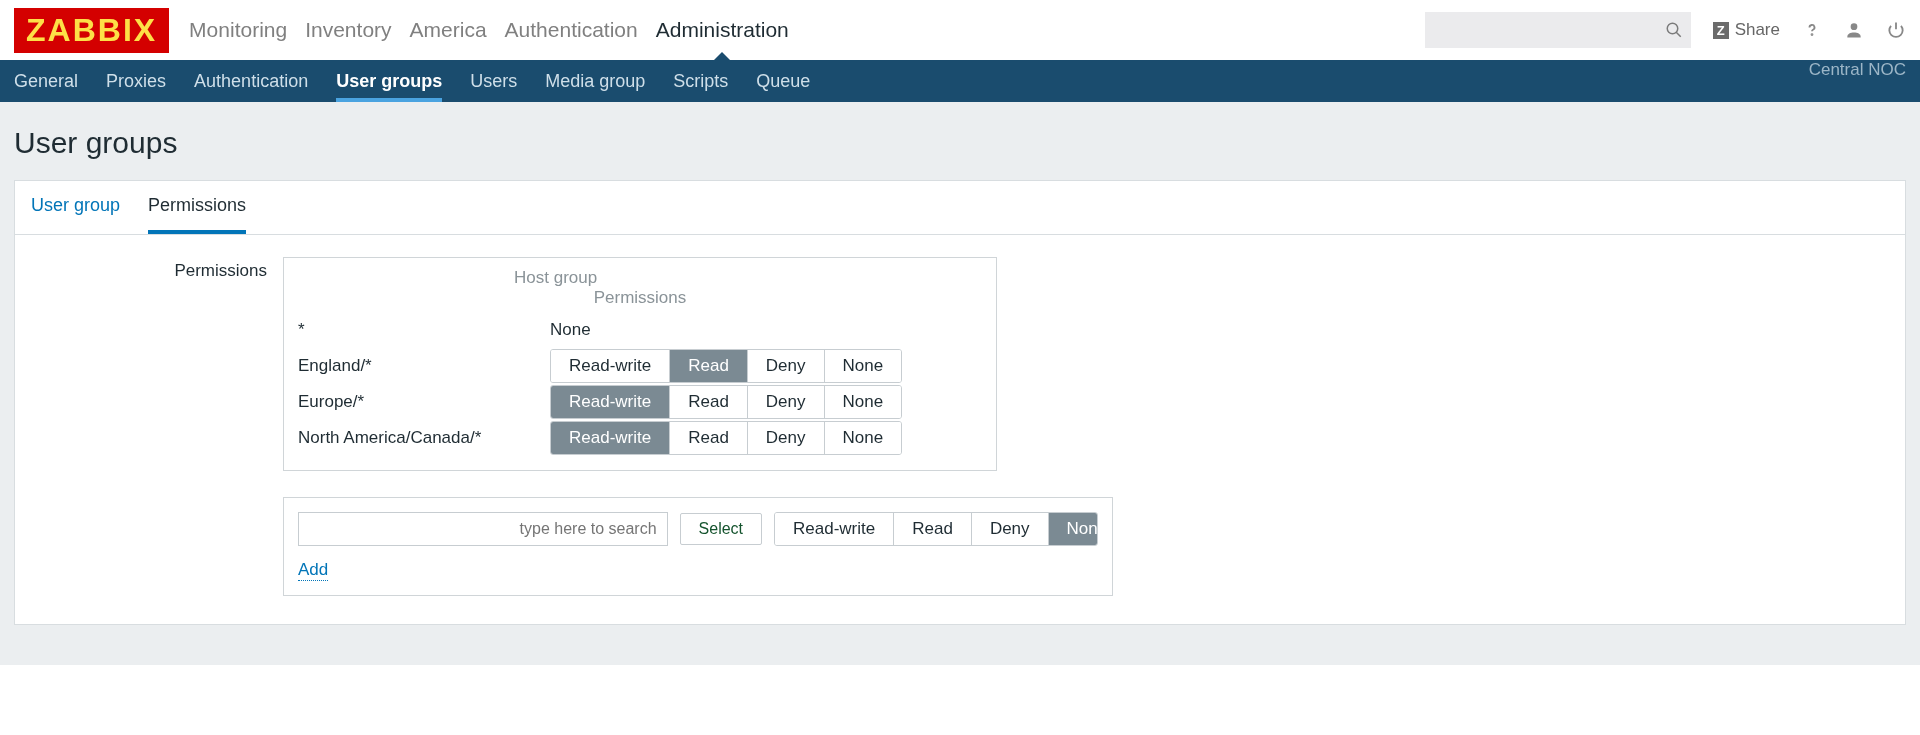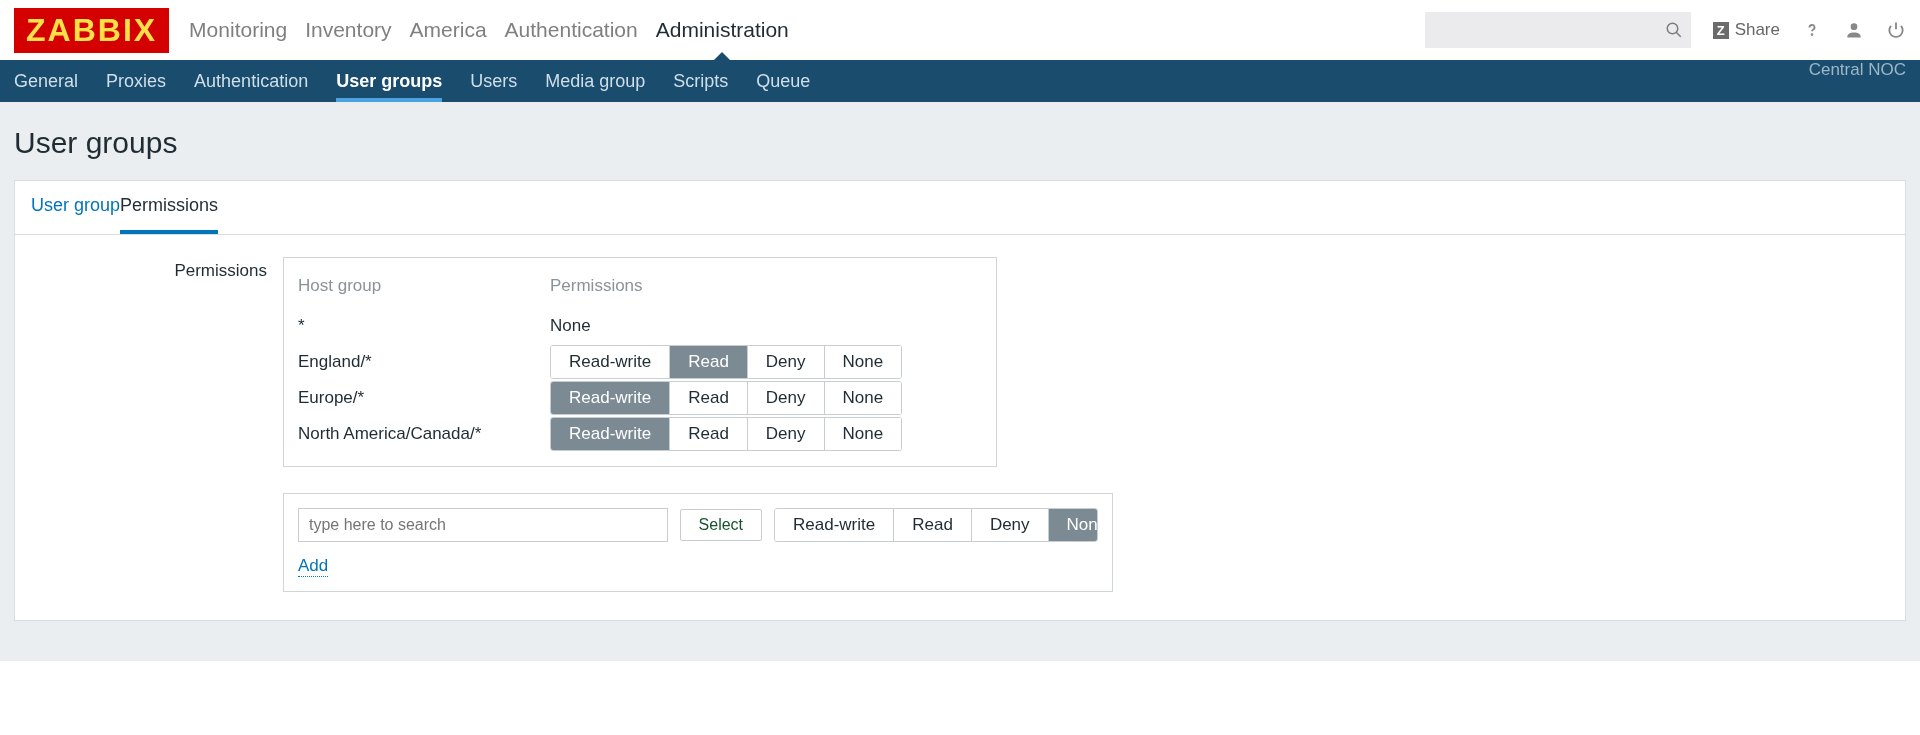--- a/index.html
+++ b/index.html
@@ -111,21 +111,21 @@
   .page-title {
     font-size: 30px;
     color: #1f2c33;
     padding: 14px 0 20px 0;
   }
   .card {
     background: #ffffff;
     border: 1px solid #d8dde0;
   }
   .tabrow {
-    display: flex; 
+    display: flex; gap: 28px;
     padding: 14px 16px 0 16px;
     border-bottom: 1px solid #d8dde0;
   }
   .tab {
     padding-bottom: 14px;
     font-size: 18px;
     cursor: pointer;
   }
   .tab.link { color: #0275b8; }
   .tab.active {
@@ -148,21 +148,21 @@
   .form-content { flex: 1; }
   .perm-box {
     border: 1px solid #d0d5d8;
     width: 714px;
     padding: 10px 14px 14px 14px;
   }
   .perm-head, .perm-row {
     display: flex; align-items: center;
     min-height: 36px;
   }
-  .perm-head { color: #8a9398; font-size: 16px; margin-bottom: 4px; }
+  .perm-head { color: #8a9398; font-size: 16px; margin-bottom: 4px; flex-direction: column; }
   .col-host { width: 252px; font-size: 17px; }
   .col-perm { flex: 1; font-size: 17px; }
   .perm-row .col-host { color: #1f2c33; }
   .togglegrp {
     display: inline-flex;
     border: 1px solid #c7cdd1;
     border-radius: 3px;
     overflow: hidden;
   }
   .toggle {
@@ -186,20 +186,21 @@
     padding: 14px;
   }
   .addrow {
     display: flex; align-items: center; gap: 12px;
   }
   .search-host {
     width: 400px; height: 34px;
     border: 1px solid #c7cdd1;
     padding: 0 10px;
     font-size: 16px;
+    text-align: right;
   }
   .btn-outline {
     border: 1px solid #c7cdd1;
     background: #ffffff;
     color: #14532d;
     padding: 6px 18px;
     font-size: 16px;
     border-radius: 2px;
     cursor: pointer;
   }

